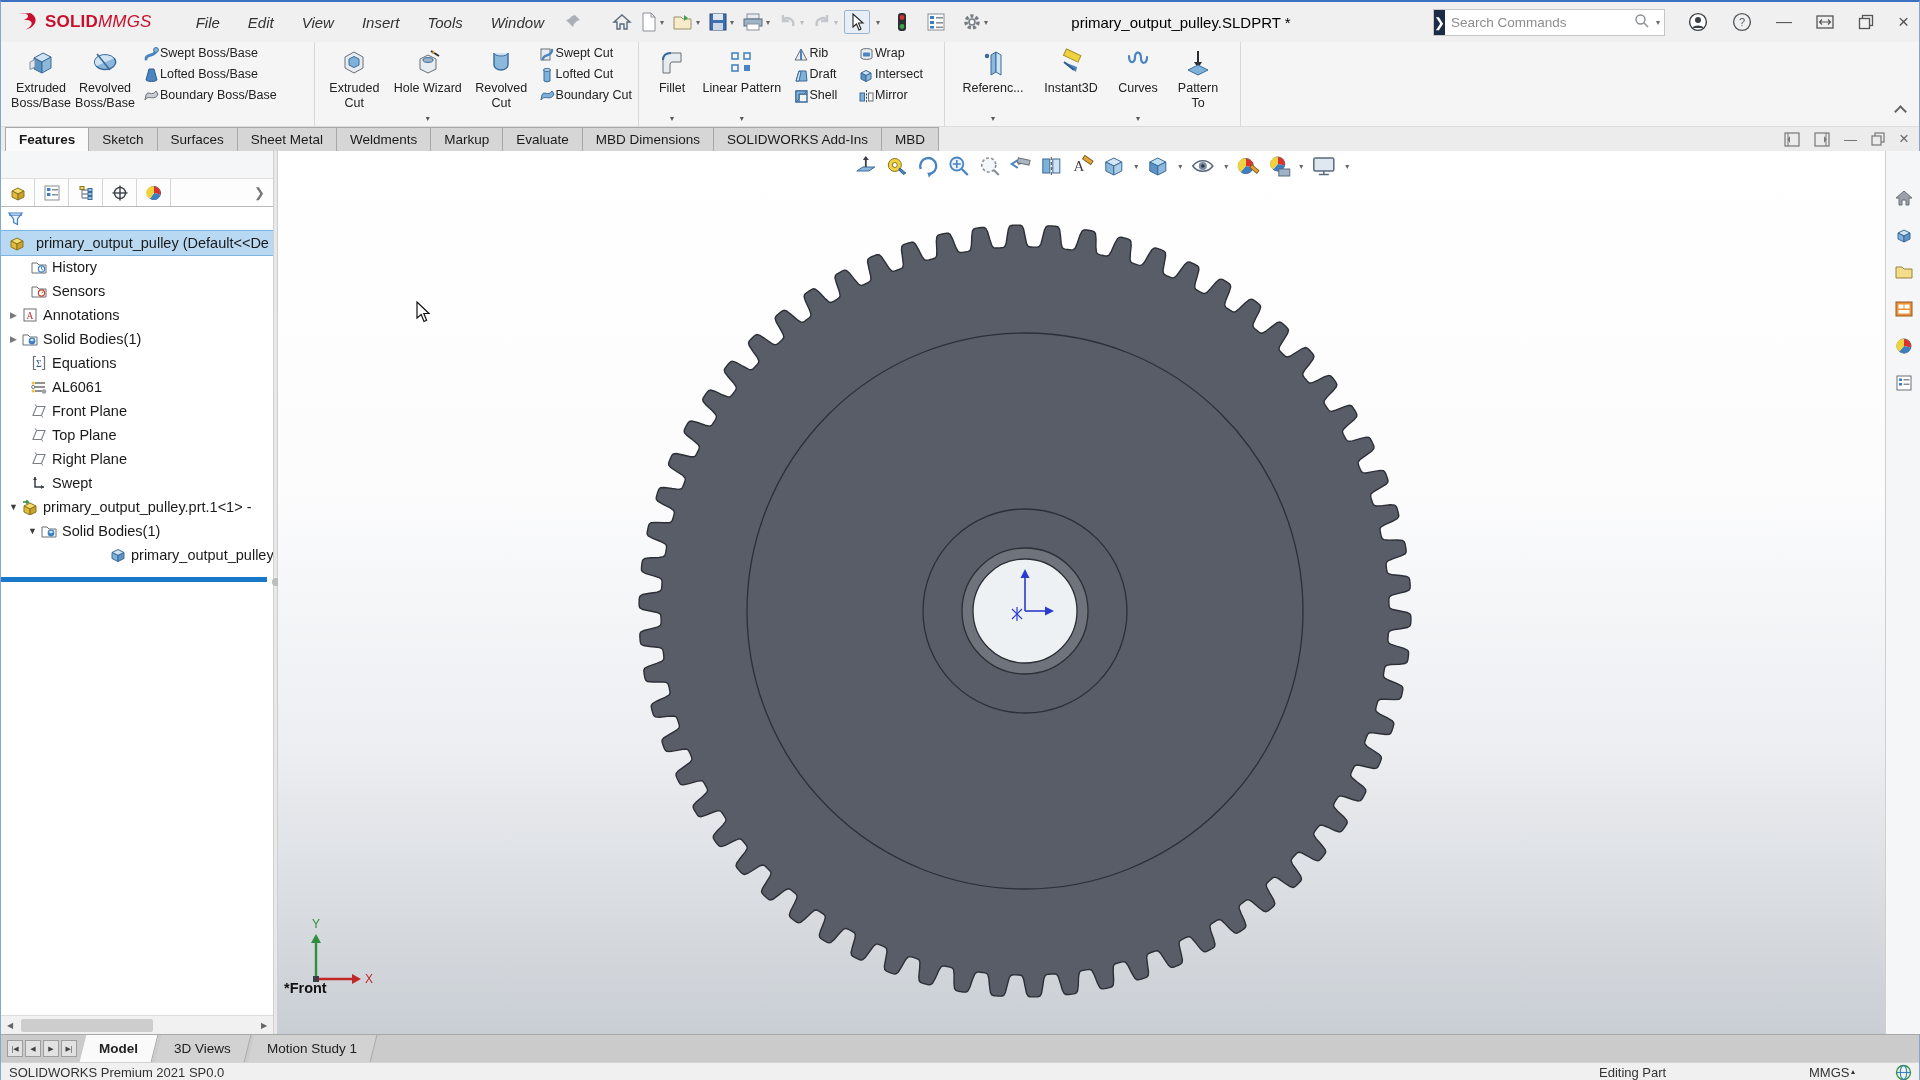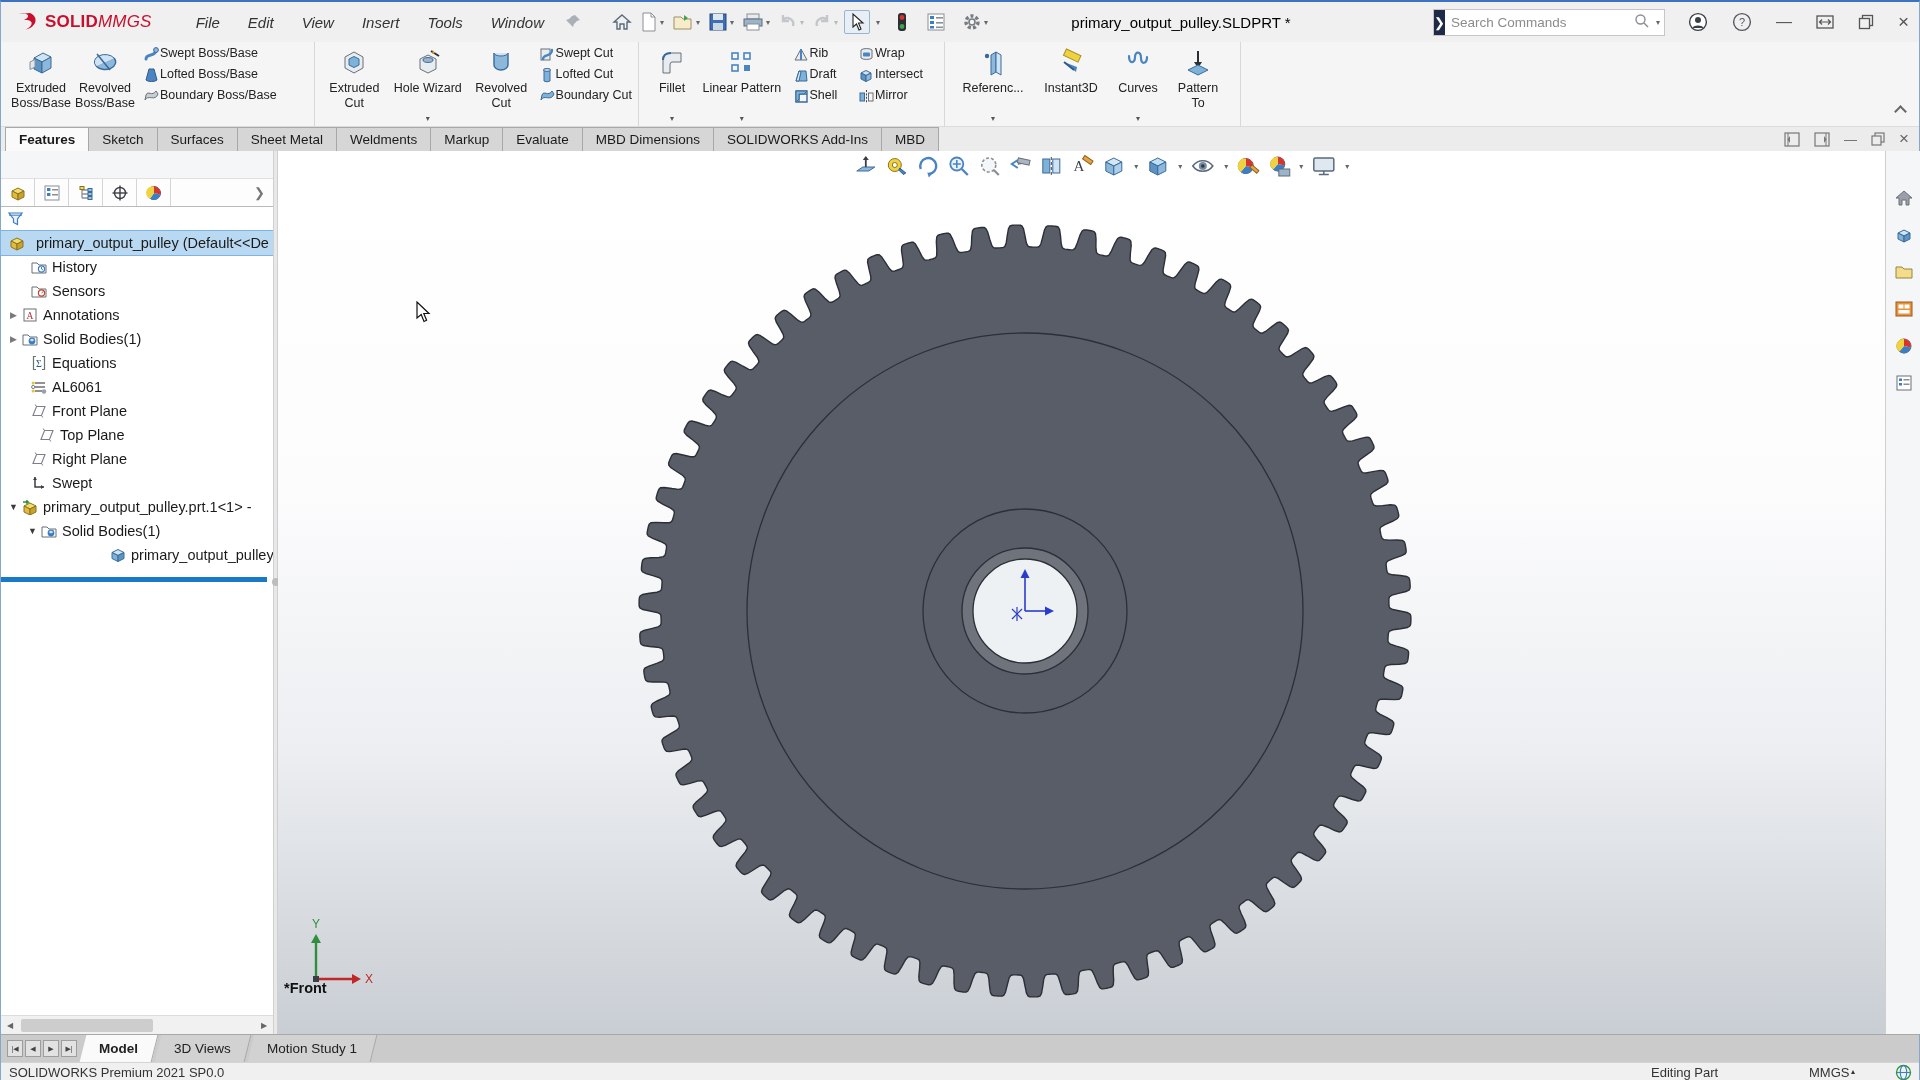--- a/index.html
+++ b/index.html
@@ -104,21 +104,21 @@
     color:#444; display:flex; align-items:center; justify-content:center; }
   .btab { display:flex; align-items:center; padding:0 16px; font-size:13.5px; color:#222;
     background:#d2d2d2; border-right:1px solid #a8a8a8; transform:skewX(-14deg); margin-right:3px;}
   .btab > span { transform:skewX(14deg); }
   .btab.active { background:#fafafa; font-weight:bold; }
 
   
   .statusbar { position:absolute; left:0; top:1060px; width:100%; height:20px; background:#f0f0f0;
     border-top:1px solid #d4d4d4; font-size:13px; color:#333; }
   .sb-left { position:absolute; left:8px; top:2px; }
-  .sb-mode { position:absolute; left:1650px; top:2px; }
+  .sb-mode { position:absolute; left:1598px; top:2px; }
   .sb-units { position:absolute; left:1808px; top:2px; }
   .sb-ucaret { position:absolute; left:1850px; top:4px; font-size:8px; color:#333;}
   .sb-globe { position:absolute; left:1894px; top:1px; }
 </style>
 </head>
 <body>
 
 <div class="window">
 
   <div class="titlebar">
@@ -662,21 +662,21 @@
         <div class="trow" style="padding-left:29px">
           <span class="ticon">
               <svg width="16" height="16" viewBox="0 0 16 16">
                 <polygon points="2,12.5 5.5,3.5 14,3.5 10.5,12.5" fill="none" stroke="#7a7f88" stroke-width="1.1"></polygon>
                 <line x1="5.5" y1="3.5" x2="4.2" y2="1.5" stroke="#7a7f88"></line>
                 <line x1="10.5" y1="12.5" x2="11.8" y2="14.5" stroke="#7a7f88"></line>
               </svg>
             </span>
           <span class="tlabel">Front Plane</span>
         </div>
-        <div class="trow" style="padding-left:37px">
+        <div class="trow" style="padding-left:29px">
           <span class="ticon">
               <svg width="16" height="16" viewBox="0 0 16 16">
                 <polygon points="2,12.5 5.5,3.5 14,3.5 10.5,12.5" fill="none" stroke="#7a7f88" stroke-width="1.1"></polygon>
                 <line x1="5.5" y1="3.5" x2="4.2" y2="1.5" stroke="#7a7f88"></line>
                 <line x1="10.5" y1="12.5" x2="11.8" y2="14.5" stroke="#7a7f88"></line>
               </svg>
             </span>
           <span class="tlabel">Top Plane</span>
         </div>
         <div class="trow" style="padding-left:29px">

